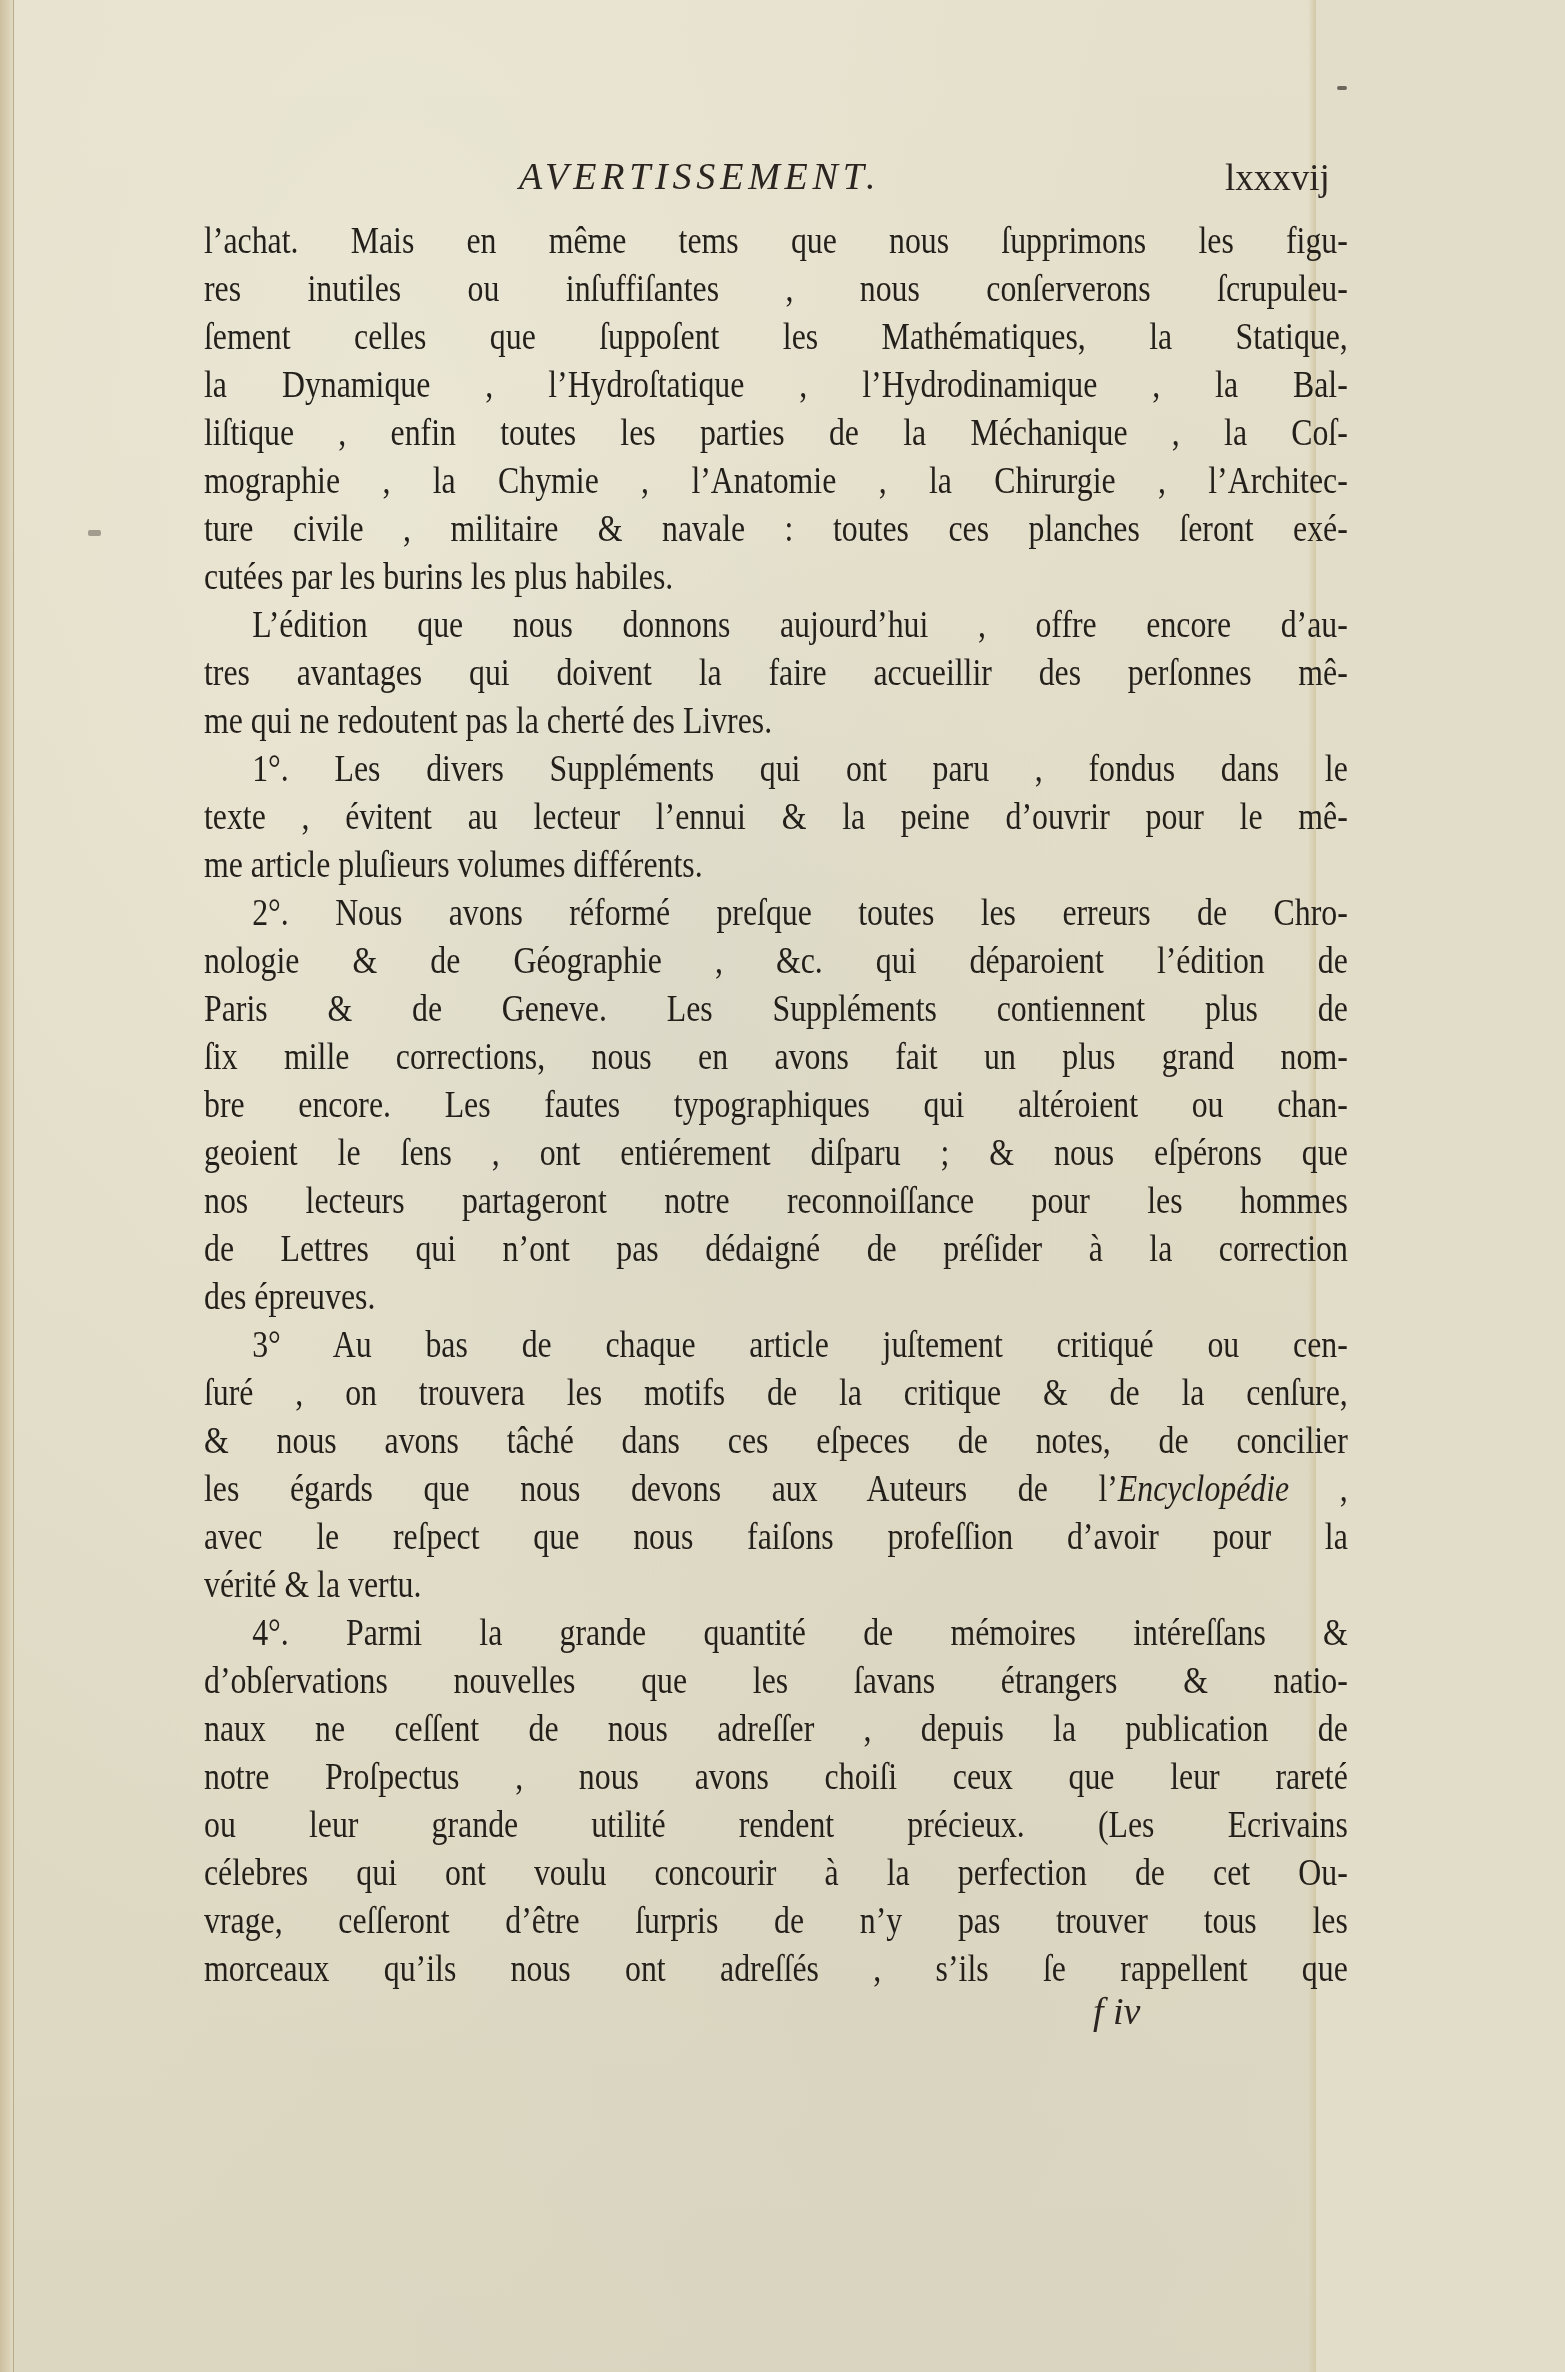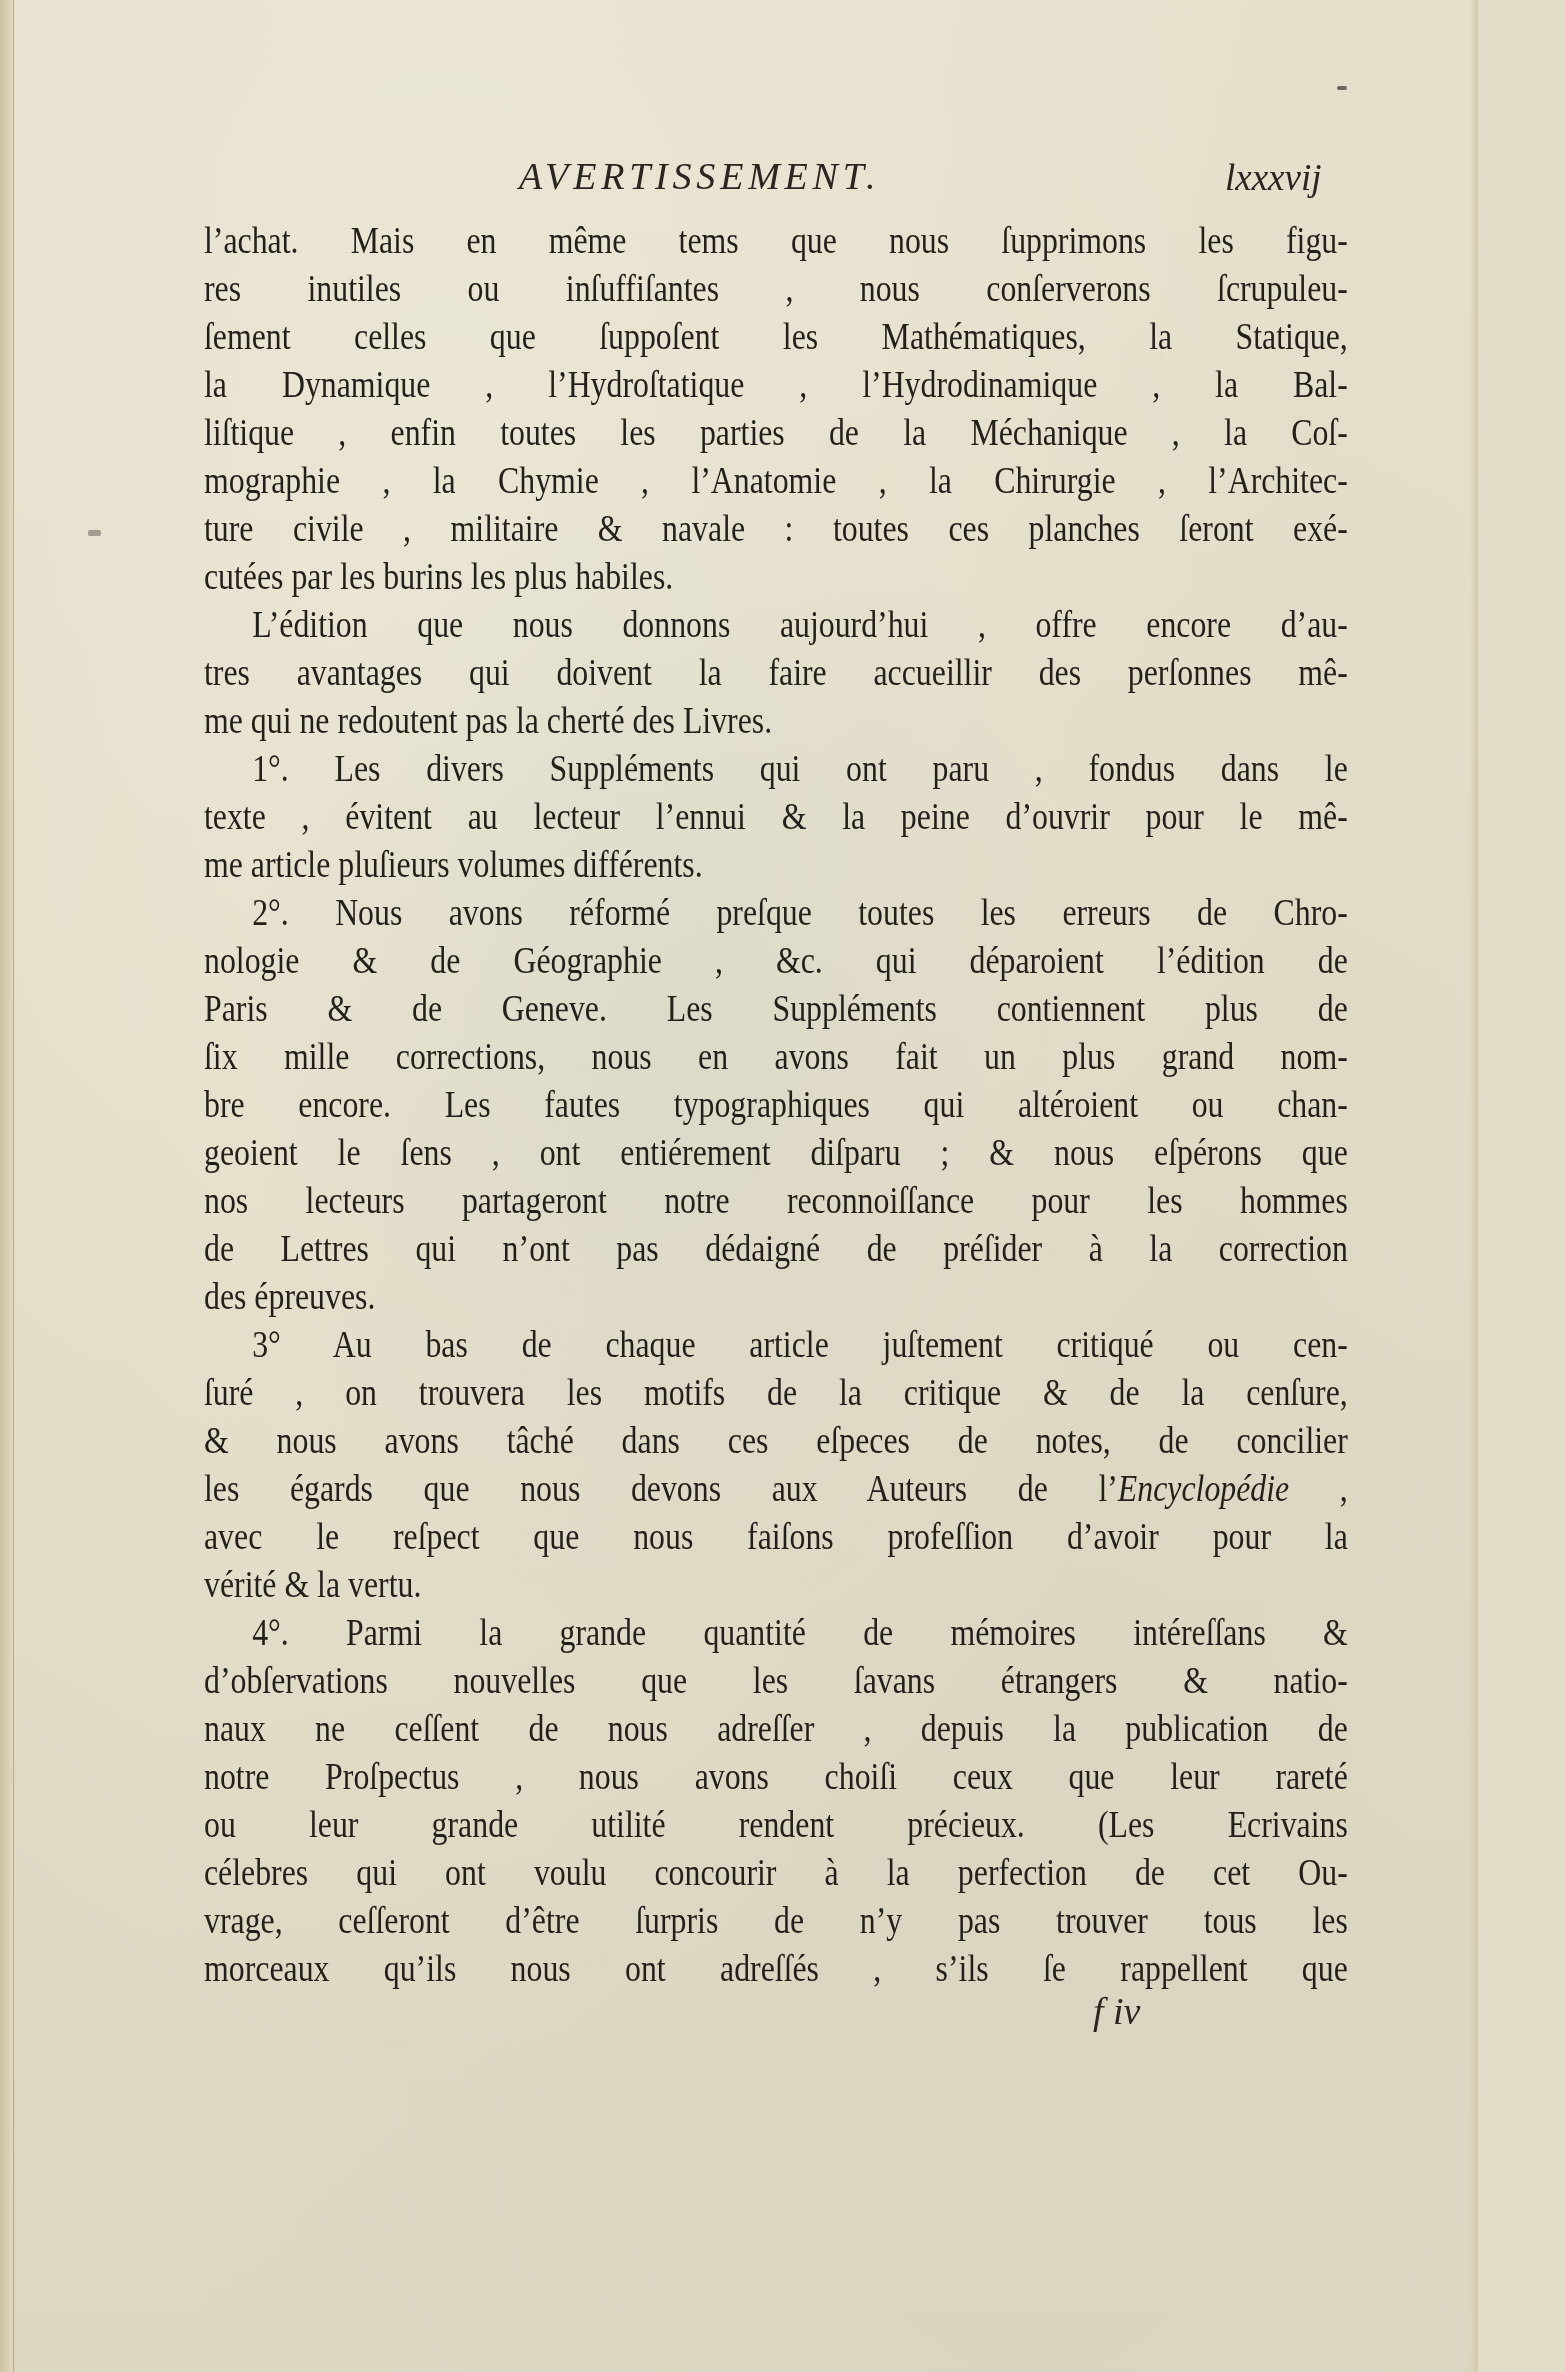--- a/index.html
+++ b/index.html
@@ -3,21 +3,21 @@
 <meta charset="utf-8">
 <style>
   html, body { margin: 0; padding: 0; }
   body {
     width: 1566px; height: 2373px; position: relative; overflow: hidden;
     background: #e2ddc8;
     font-family: "Liberation Serif", "DejaVu Serif", serif;
     color: #231f1a;
   }
   .page {
-    position: absolute; left: 0; top: 0; width: 1478px; height: 2373px;
+    position: absolute; left: 0; top: 0; width: 1316px; height: 2373px;
     background:
       radial-gradient(ellipse at 30% 20%, rgba(240,236,220,0.55), rgba(0,0,0,0) 60%),
       radial-gradient(ellipse at 70% 80%, rgba(215,210,190,0.5), rgba(0,0,0,0) 60%),
       linear-gradient(180deg, #e4e0cc 0%, #e1dcc6 50%, #dcd7c1 100%);
   }
   .spine {
     position: absolute; left: 0; top: 0; width: 13.4px; height: 2373px;
     background: linear-gradient(90deg, #cbbfa0 0%, #d7ccae 50%, #e0dac4 100%);
     border-right: 1.9px solid #b9ab88;
   }
@@ -29,21 +29,21 @@
     position: absolute; left: 231px; top: 403px; width: 865px; height: 1249px;
     background: radial-gradient(ellipse at center, rgba(150,160,165,0.10), rgba(0,0,0,0) 70%);
   }
   .running-head {
     position: absolute; left: 519px; top: 154px;
     font-size: 38px; font-style: italic; letter-spacing: 4.8px;
     color: #2a2520;
   }
   .folio {
     position: absolute; left: 1225px; top: 156px;
-    font-size: 37px; color: #2a2520; font-style: italic;
+    font-size: 37px; color: #2a2520;
   }
   .column {
     position: absolute; left: 204px; top: 217px; width: 1143px;
   }
   .line {
     height: 48px; line-height: 48px;
     font-size: 37px;
     text-align: justify; text-align-last: justify;
     white-space: nowrap; overflow: visible;
     transform: scaleX(0.86); transform-origin: left center;

